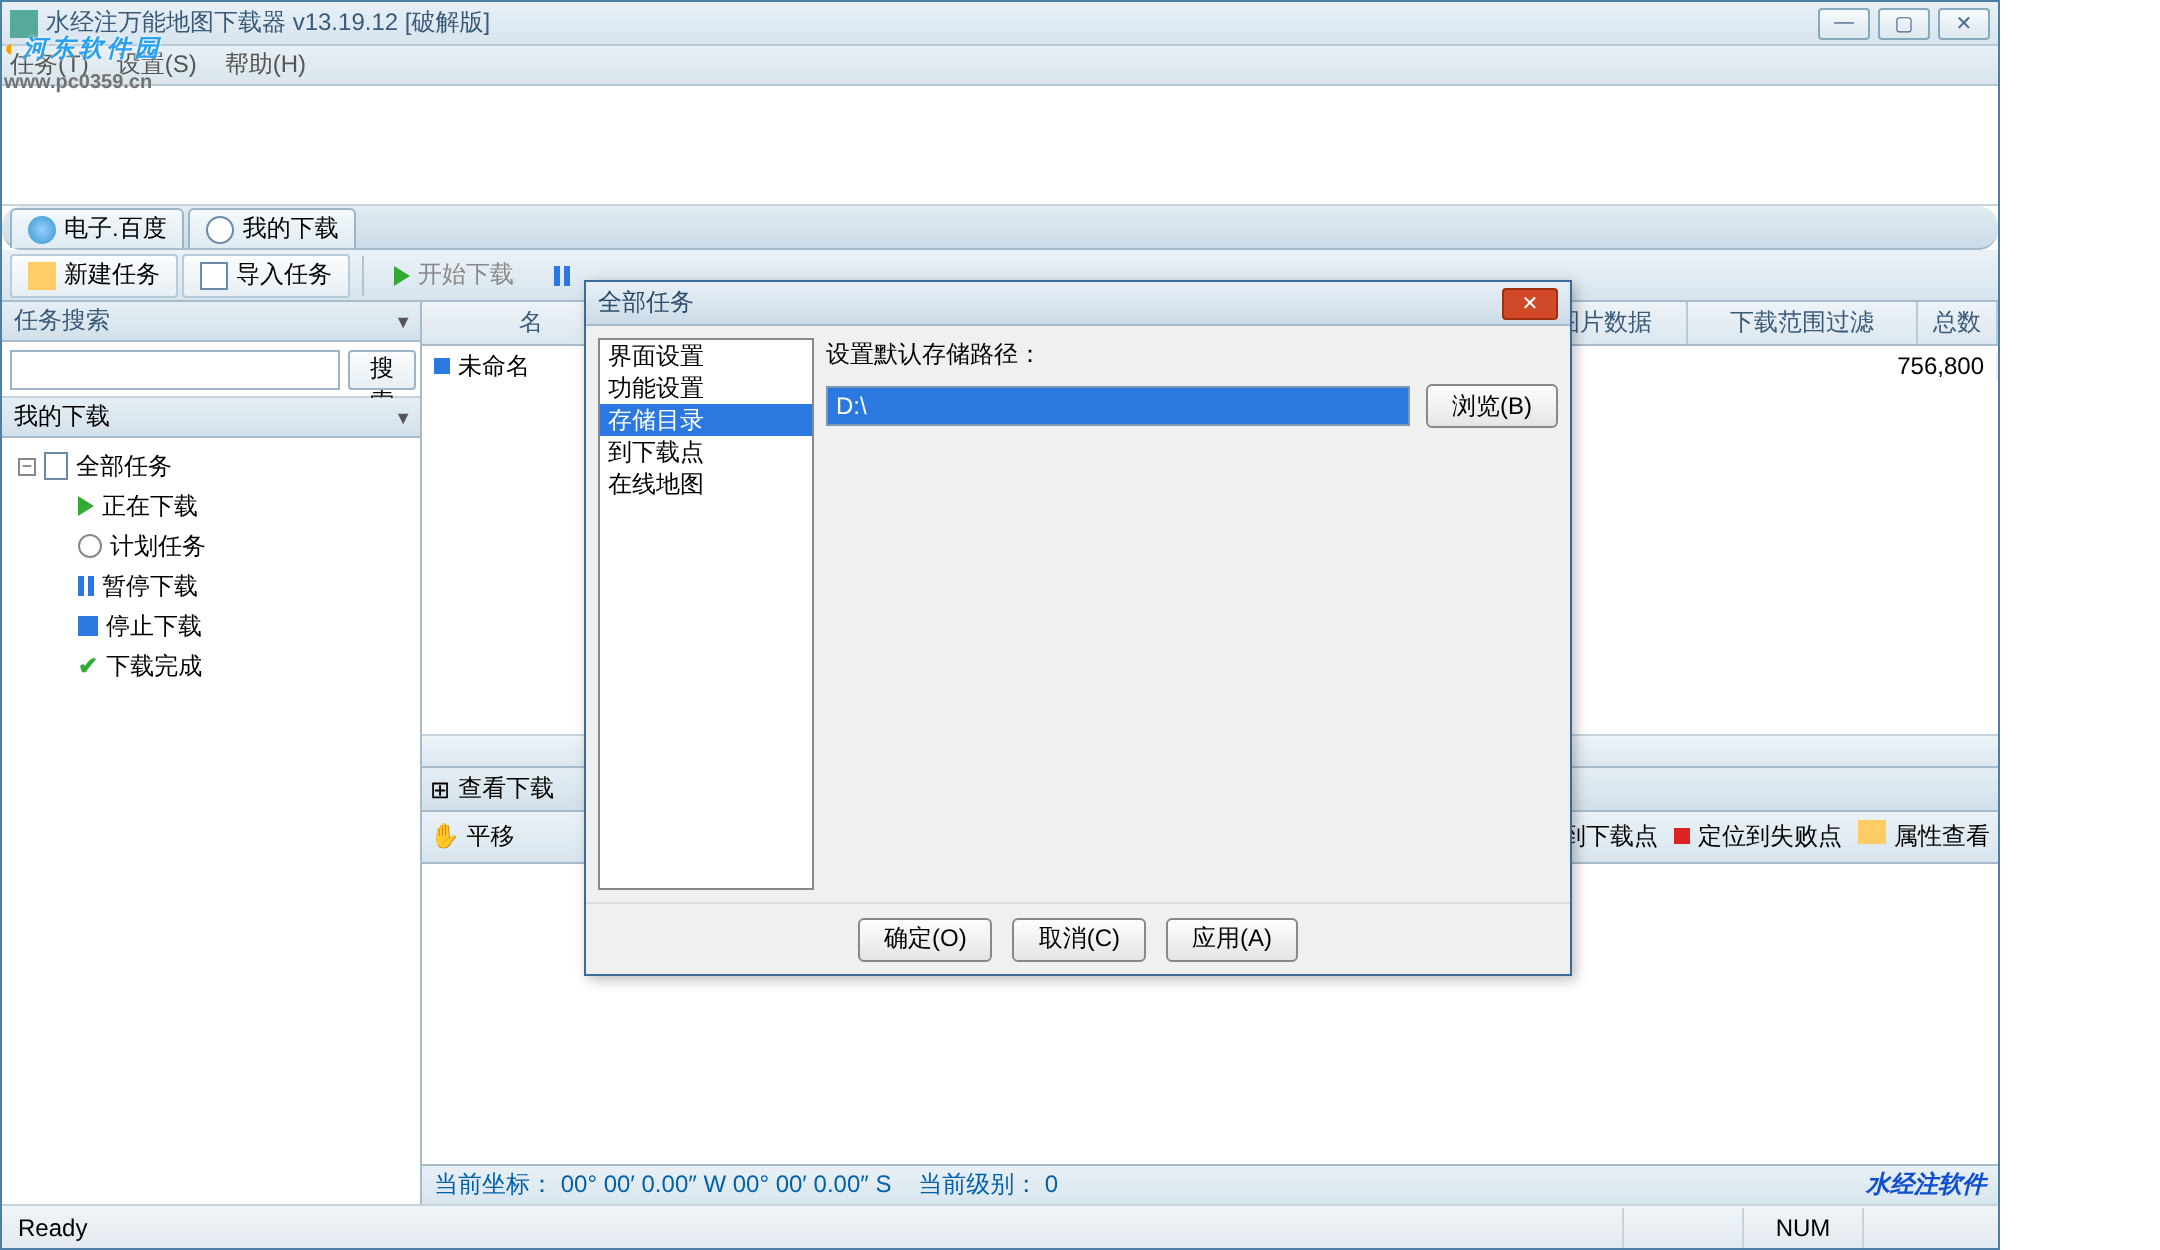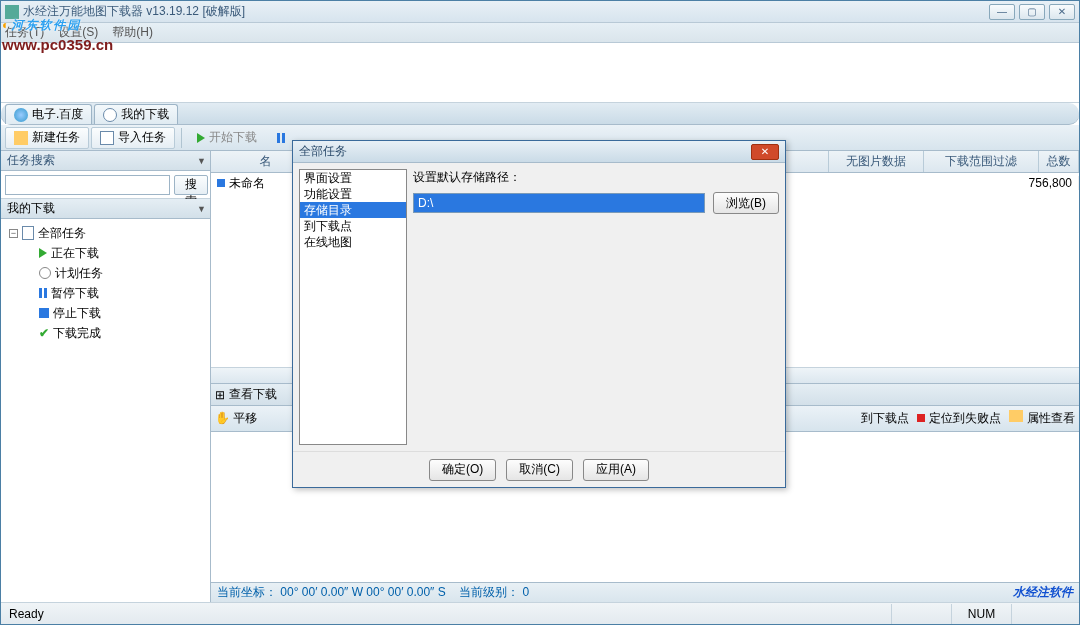--- a/index.html
+++ b/index.html
@@ -1,19 +1,19 @@
 <!DOCTYPE html>
 <html><head>
 <meta charset="utf-8">
 <style>
 * { box-sizing: border-box; margin: 0; padding: 0; font-family: "Microsoft YaHei", Tahoma, sans-serif; font-size: 12px; }
 body { background: #fff; width: 1080px; height: 625px; overflow: hidden; position: relative; }
 
 
-.main-window { width: 1080px; height: 625px; border: 1px solid #4b7fa5; background: #fff; display: flex; flex-direction: column; }
+.main-window { width: 1000px; height: 625px; border: 1px solid #4b7fa5; background: #fff; display: flex; flex-direction: column; }
 .titlebar { height: 22px; background: linear-gradient(#e8f0f6,#d7e4ee); display: flex; align-items: center; padding: 0 4px; border-bottom: 1px solid #b8c9d6; }
 .titlebar-icon { width: 14px; height: 14px; background: #5a9; margin-right: 4px; }
 .titlebar-text { flex: 1; color: #3a5a7a; }
 .win-btns { display: flex; gap: 4px; }
 .win-btn { width: 26px; height: 16px; border: 1px solid #88a8bb; background: linear-gradient(#f8fbfd,#dce7ee); border-radius: 2px; display: flex; align-items: center; justify-content: center; font-size: 10px; color: #4a6a8a; }
 
 .menubar { height: 20px; background: linear-gradient(#e6eff5,#dae5ec); display: flex; align-items: center; padding: 0 4px; border-bottom: 1px solid #b8c9d6; }
 .menubar span { margin-right: 14px; color: #555; }
 
 .blank-band { height: 60px; background: #fff; border-bottom: 1px solid #c5d3dd; }
@@ -56,21 +56,21 @@
 .coord-bar .brand { color: #1050d0; font-style: italic; font-weight: bold; }
 
 .statusbar { height: 22px; background: linear-gradient(#f0f4f7,#e3eaef); border-top: 1px solid #c5d3dd; display: flex; align-items: center; padding: 0 8px; justify-content: space-between; }
 .statusbar .cells { display:flex; }
 .statusbar .sb-cell { border-left: 1px solid #c5d3dd; width: 60px; text-align: center; height: 20px; line-height: 20px; }
 
 
 .watermark { position: absolute; top: 2px; left: 2px; pointer-events: none; }
 .watermark .big { font-size: 30px; font-weight: bold; color: #2aa0f0; font-style: italic; text-shadow: 0 0 2px #fff; letter-spacing: 2px; }
 .watermark .big .orange { color: #f7a000; }
-.watermark .url { font-size: 15px; color: #7f1d1d; font-weight: bold; }
+.watermark .url { font-size: 10px; color: #737373; font-weight: bold; }
 
 
 .dialog { position: absolute; top: 140px; left: 292px; width: 494px; height: 348px; border: 1px solid #3a6a9a; background: #f0f0f0; box-shadow: 2px 2px 6px rgba(0,0,0,0.25); display: flex; flex-direction: column; }
 .dlg-title { height: 22px; background: linear-gradient(#e8f0f6,#cadbe7); display: flex; align-items: center; padding: 0 6px; justify-content: space-between; color: #2b4b6b; border-bottom: 1px solid #a7bbcb; }
 .dlg-close { width: 28px; height: 16px; background: #d04a2a; border: 1px solid #a03010; border-radius: 2px; display: flex; align-items: center; justify-content: center; }
 .dlg-close::before { content: "✕"; color: #fff; font-size: 10px; }
 .dlg-body { flex: 1; display: flex; padding: 6px; gap: 6px; }
 .dlg-list { width: 108px; background: #fff; border: 1px solid #888; }
 .dlg-list .it { height: 16px; padding: 0 4px; display: flex; align-items: center; }
 .dlg-list .it.sel { background: #2a78e0; color: #fff; }

